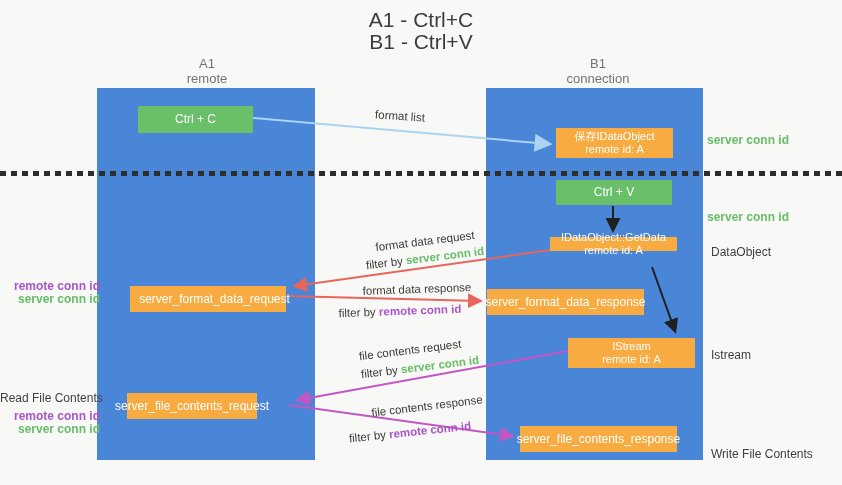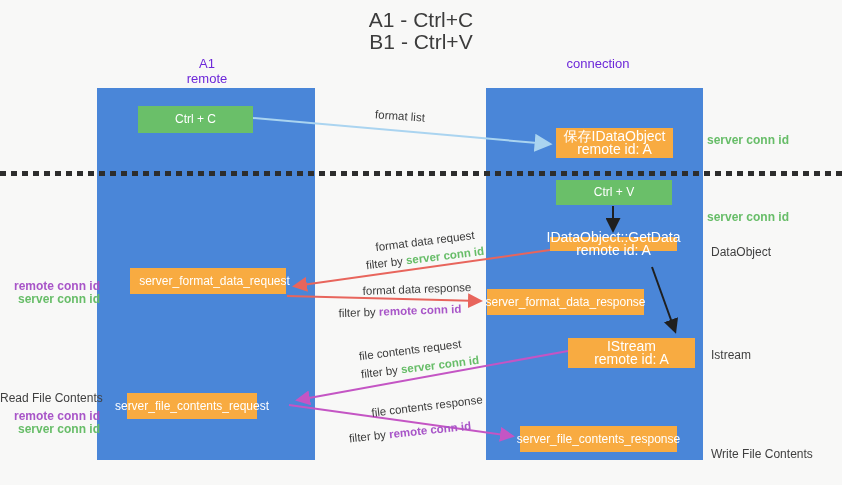--- a/index.html
+++ b/index.html
@@ -6,21 +6,21 @@
     --bg:#f8f8f7; --blue:#4a86d8; --orange:#f8ab41; --green:#6abf69;
     --green-text:#67bd68; --purple-text:#a855c8; --red:#e8655c;
     --magenta:#c455c4; --lightblue:#aad4f0; --dark:#3f3f3f; --black:#1f1f1f;
   }
   *{margin:0;padding:0;box-sizing:border-box;}
   html,body{background:var(--bg);}
   body{font-family:"Liberation Sans","DejaVu Sans",sans-serif;color:var(--dark);}
   .canvas{position:relative;width:842px;height:485px;overflow:hidden;background:var(--bg);}
 
   .title{position:absolute;top:9px;left:0;right:0;text-align:center;font-size:21px;line-height:22px;color:#3c3c3c;}
-  .col-header{position:absolute;top:56px;width:140px;text-align:center;font-size:13px;line-height:15px;color:#6d28d9;}
+  .col-header{position:absolute;top:56px;width:140px;text-align:center;font-size:13px;line-height:15px;color:#737373;}
   .col-header.left{left:137px;}
   .col-header.right{left:528px;}
 
   .lane{position:absolute;top:88px;height:372px;background:var(--blue);}
   .lane.left{left:97px;width:218px;}
   .lane.right{left:486px;width:217px;}
 
   .dotted{position:absolute;left:0;top:171px;width:842px;height:5px;
     background:repeating-linear-gradient(90deg,#2d2d2d 0 6px,transparent 6px 11px);}
 
@@ -28,21 +28,21 @@
   svg.arrows line{stroke-width:2;fill:none;}
   .st-lightblue{stroke:var(--lightblue);} .st-red{stroke:var(--red);}
   .st-magenta{stroke:var(--magenta);} .st-black{stroke:var(--black);}
   .mk-lightblue{fill:var(--lightblue);} .mk-red{fill:var(--red);}
   .mk-magenta{fill:var(--magenta);} .mk-black{fill:var(--black);}
 
   .node{position:absolute;z-index:3;display:flex;flex-direction:column;align-items:center;
     justify-content:center;color:#fff;font-size:12px;text-align:center;line-height:13px;}
   .node.orange{background:var(--orange);}
   .node.green{background:var(--green);}
-  .node.small{font-size:14px;}
+  .node.small{font-size:11px;}
 
   .lbl{position:absolute;z-index:3;font-size:12px;white-space:nowrap;}
   .lbl.green{color:var(--green-text);font-weight:bold;}
   .lbl.purple{color:var(--purple-text);font-weight:bold;}
   .lbl.dark{color:var(--dark);}
   .lbl.right-align{text-align:right;}
 
   .arrow-lbl{position:absolute;z-index:3;font-size:11.5px;color:#3c3c3c;text-align:center;white-space:nowrap;}
   .arrow-lbl .g{color:var(--green-text);font-weight:bold;}
   .arrow-lbl .p{color:var(--purple-text);font-weight:bold;}
@@ -55,20 +55,21 @@
   <div class="title">
     <div>A1 - Ctrl+C</div>
     <div>B1 - Ctrl+V</div>
   </div>
 
   <div class="col-header left">
     <div>A1</div>
     <div>remote</div>
   </div>
   <div class="col-header right">
+    <div>B1</div>
     <div>connection</div>
   </div>
 
   <div class="lane left"></div>
   <div class="lane right"></div>
 
   <div class="dotted"></div>
 
   <svg class="arrows">
     <defs>
@@ -101,21 +102,21 @@
     <div>remote id: A</div>
   </div>
 
   <div class="node green" style="left:556px;top:180px;width:116px;height:25px;">Ctrl + V</div>
 
   <div class="node orange small" style="left:550px;top:237px;width:127px;height:14px;">
     <div>IDataObject::GetData</div>
     <div>remote id: A</div>
   </div>
 
-  <div class="node orange" style="left:130px;top:268px;width:156px;height:26px;padding-left:13px;">server_format_data_request</div>
+  <div class="node orange" style="left:130px;top:286px;width:156px;height:26px;padding-left:13px;">server_format_data_request</div>
 
   <div class="node orange" style="left:487px;top:289px;width:157px;height:26px;">server_format_data_response</div>
 
   <div class="node orange small" style="left:568px;top:338px;width:127px;height:30px;">
     <div>IStream</div>
     <div>remote id: A</div>
   </div>
 
   <div class="node orange" style="left:127px;top:393px;width:130px;height:26px;">server_file_contents_request</div>
 

